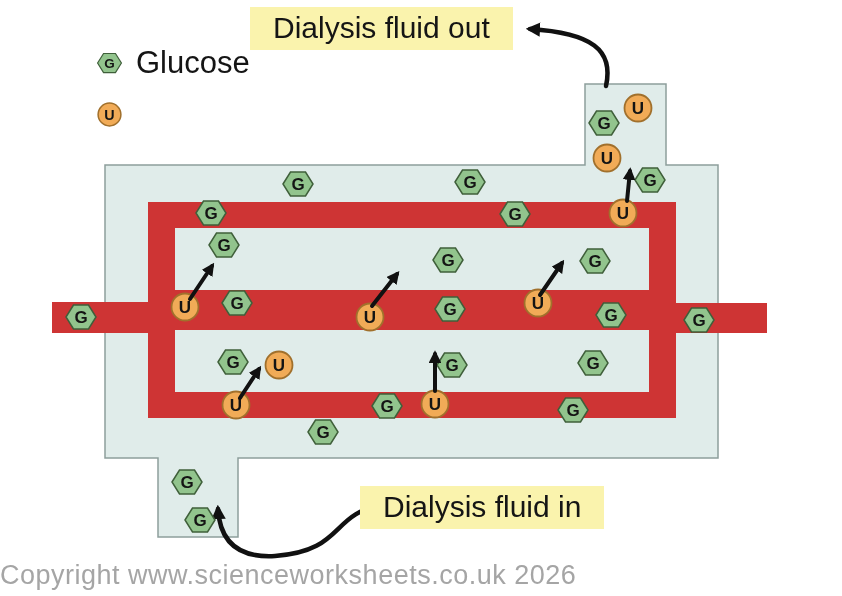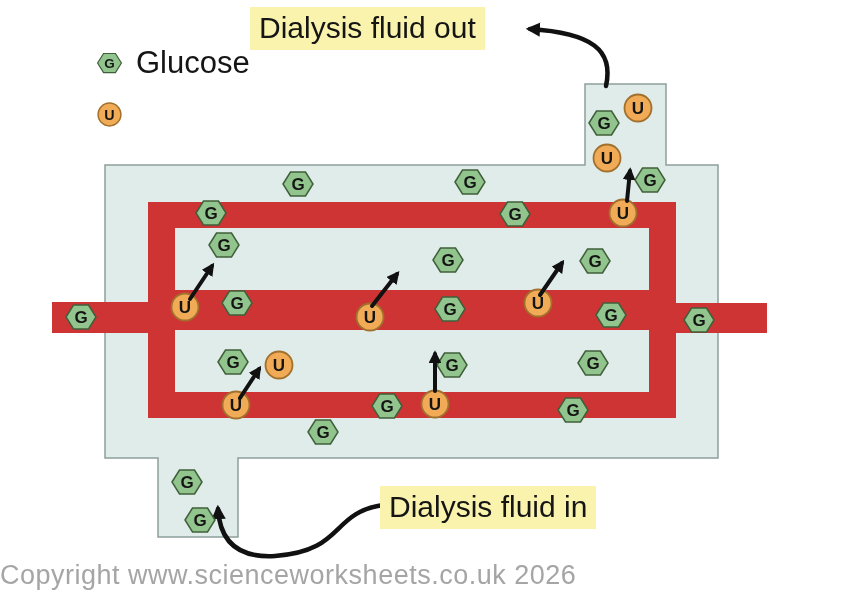--- a/index.html
+++ b/index.html
@@ -15,24 +15,24 @@
   .urea-shape { fill:var(--urea-fill); stroke:var(--urea-border); stroke-width:1.8; }
   .mol-letter {
     font-family:"Liberation Sans", sans-serif; font-size:17px; font-weight:600;
     fill:#141414; text-anchor:middle; dominant-baseline:central;
   }
   .diff-arrow { stroke:var(--arrow); stroke-width:4; fill:none; stroke-linecap:round; }
   .curve-arrow { stroke:var(--arrow); stroke-width:4.5; fill:none; stroke-linecap:round; }
 
   .hl-label {
     position:absolute; background:var(--highlight); color:var(--text);
-    font-size:30px; line-height:1.1; padding:4px 9px 6px; white-space:nowrap;
+    font-size:30px; line-height:1.1; padding:4px 23px 6px; white-space:nowrap;
   }
   .fluid-out-label { left:250px; top:7px; }
-  .fluid-in-label  { left:380px; top:486px; }
+  .fluid-in-label  { left:360px; top:486px; }
 
   .legend-row {
     position:absolute; left:96px; display:flex; align-items:center; gap:13px;
     color:var(--text); font-size:31px;
   }
   .legend-glucose { top:45px; }
   .legend-urea    { top:101px; }
 
   .copyright {
     position:absolute; left:0; right:0; top:560px; 

